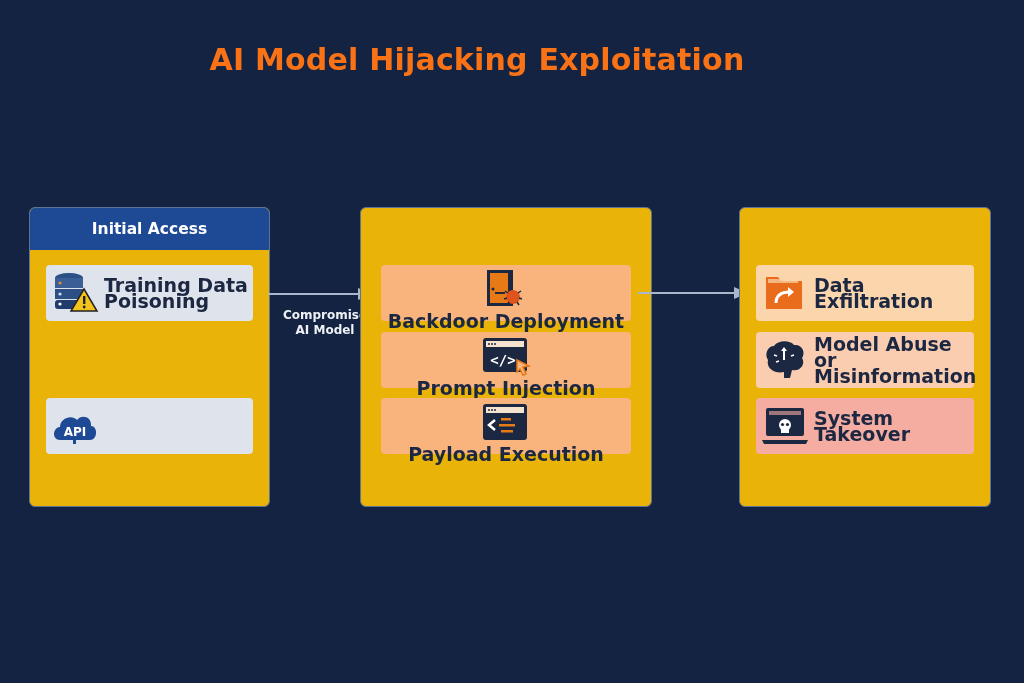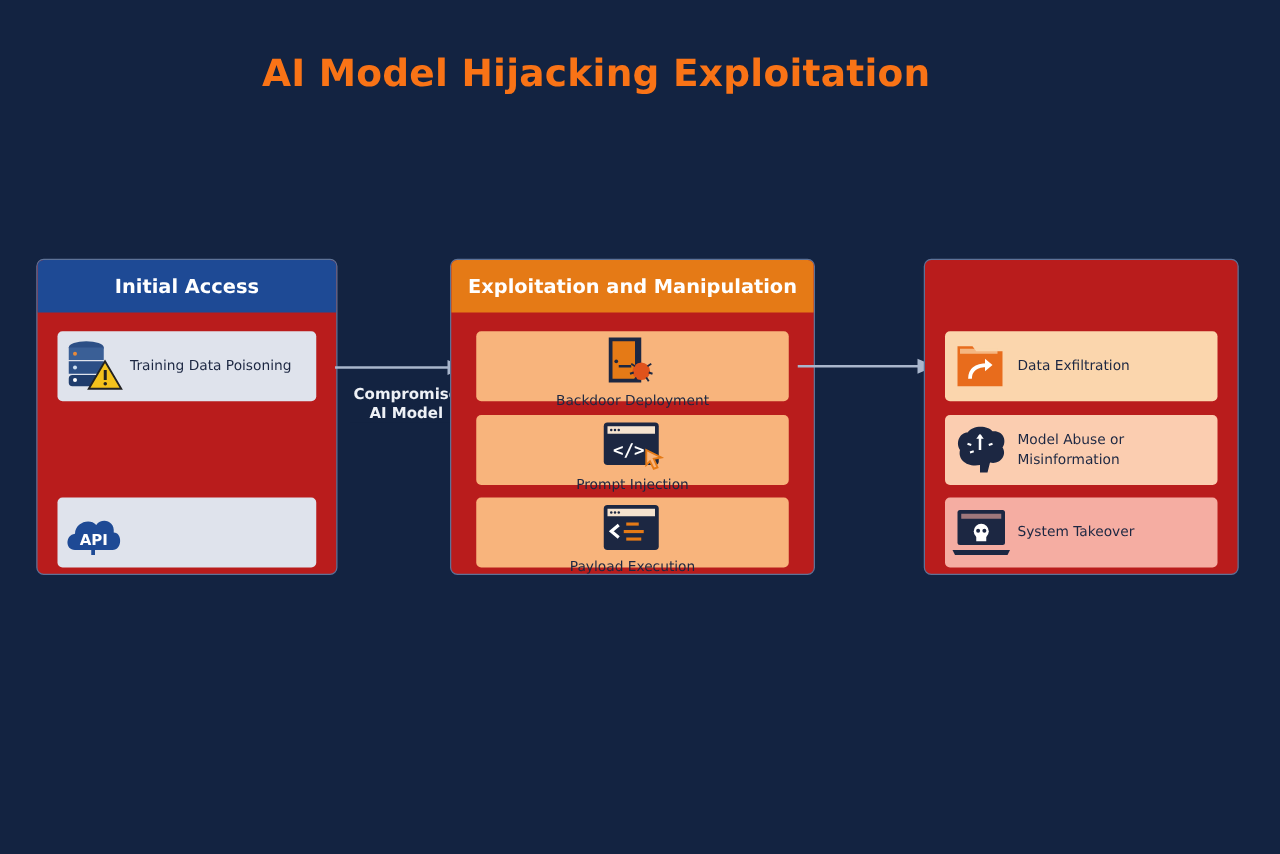--- a/index.html
+++ b/index.html
@@ -1,22 +1,22 @@
 <!DOCTYPE html>
 <html><head>
 <meta charset="utf-8">
 <style>
   html,body{margin:0;padding:0;}
   body{width:1024px;height:683px;background:#132341;position:relative;overflow:hidden;font-family:"DejaVu Sans","Liberation Sans",sans-serif;}
   .title{position:absolute;left:0;width:954px;top:42px;text-align:center;color:#f97316;font-weight:bold;font-size:30px;letter-spacing:0.2px;}
-  .panel{position:absolute;top:207px;height:253px;background:#b91c1c;border:1.5px solid #5d7297;border-radius:6px;box-sizing:border-box;overflow:hidden;}
+  .panel{position:absolute;top:207px;height:300px;background:#eab308;border:1.5px solid #5d7297;border-radius:6px;box-sizing:border-box;overflow:hidden;}
   .panel-head{height:42px;display:flex;align-items:center;justify-content:center;color:#fff;font-weight:bold;font-size:15.5px;}
   .card{position:absolute;left:16px;right:16px;height:56px;border-radius:4px;display:flex;align-items:center;box-sizing:border-box;}
   .card .ico{width:58px;height:48px;display:flex;align-items:center;justify-content:center;flex:none;}
-  .card .lbl{font-size:11px;font-weight:normal;color:#1c2742;line-height:16px;}
+  .card .lbl{font-size:19px;font-weight:bold;color:#1c2742;line-height:16px;}
   .p1{left:29px;width:241px;}
   .p1 .panel-head{background:#1e4a95;}
   .p1 .card{background:#dfe3ec;}
   .p2{left:360px;width:292px;}
   .p2 .panel-head{background:#e57a16;}
   .p2 .card{background:#f8b47c;left:20px;right:20px;flex-direction:column;}
   .p3{left:739px;width:252px;}
   .p3 .panel-head{background:#b52328;}
   .c1{top:57px}.c2{top:124px}.c3{top:190px}
   .arrow{position:absolute;}
@@ -60,21 +60,20 @@
 <svg class="arrow" style="left:268px;top:286px" width="106" height="16">
   <line x1="0" y1="8" x2="92" y2="8" stroke="#a9b6cc" stroke-width="2"></line>
   <path d="M90 2 L104 8 L90 14 Z" fill="#a9b6cc"></path>
 </svg>
 <div class="conn-label">
   <div>Compromise</div>
   <div>AI Model</div>
 </div>
 
 <div class="panel p2">
-  <div class="panel-head">Exploitation and Manipulation</div>
   <div class="card c1">
     <div class="ico">
       <svg width="46" height="44" viewBox="0 0 46 44">
         <rect x="4" y="3" width="26" height="36" fill="#1c2742"></rect>
         <rect x="7" y="6" width="18" height="30" fill="#e57a16"></rect>
         <circle cx="10" cy="22" r="1.5" fill="#1c2742"></circle>
         <line x1="12" y1="26" x2="22" y2="26" stroke="#1c2742" stroke-width="2"></line>
         <circle cx="30" cy="30" r="7" fill="#e0531c"></circle>
         <g stroke="#1c2742" stroke-width="1.5">
           <line x1="22" y1="24" x2="25" y2="26"></line>

